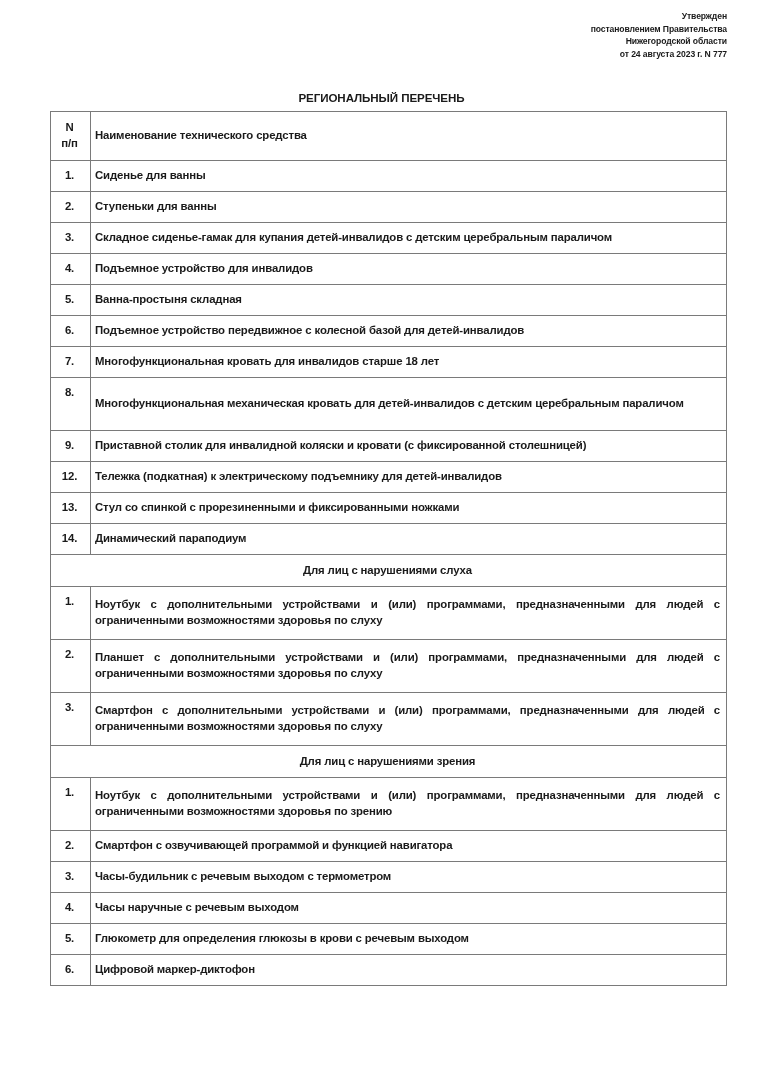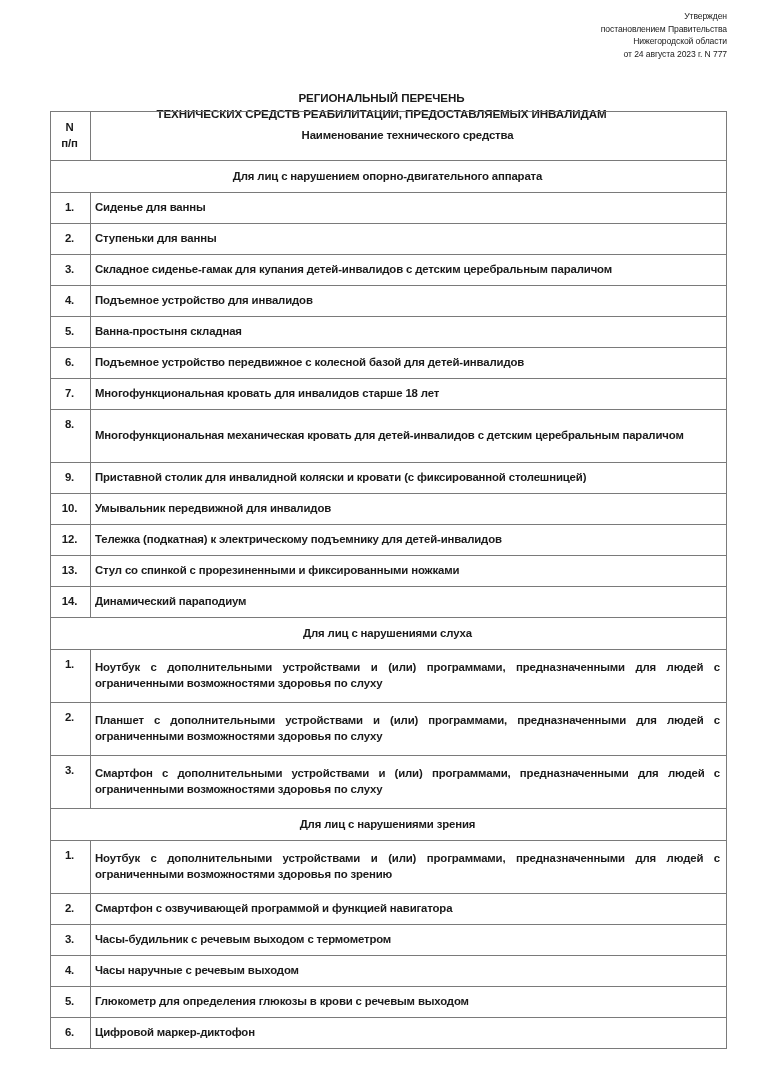--- a/index.html
+++ b/index.html
@@ -2,76 +2,72 @@
 <html><head>
 <meta charset="utf-8">
 <style>
   html, body { margin: 0; padding: 0; background: #ffffff; }
   body {
     width: 763px; height: 1080px; position: relative; overflow: hidden;
     font-family: "Liberation Sans", sans-serif; color: #1a1a1a;
   }
   .approval {
     position: absolute; right: 36px; top: 10px; text-align: right;
-    font-size: 8.6px; line-height: 12.6px; font-weight: normal; letter-spacing: -0.1px;
+    font-size: 8.6px; line-height: 12.6px; font-weight: bold; letter-spacing: -0.1px;
   }
   .title {
     position: absolute; left: 0; right: 0; top: 90px; text-align: center;
     font-size: 11.6px; line-height: 15.5px; font-weight: bold; letter-spacing: -0.1px;
   }
   table.list {
     position: absolute; left: 50px; top: 111px; width: 677px;
     border-collapse: collapse; table-layout: fixed;
   }
   table.list td {
     border: 1.3px solid #7a7a7a; font-size: 11.4px; font-weight: bold;
     vertical-align: middle; padding: 0 6px 0 4px; line-height: 15.6px; letter-spacing: -0.15px;
   }
   col.c-num { width: 40px; }
   td.num { text-align: center; padding: 0; }
   tr.head td { height: 48px; }
-  tr.head td.name-head { text-align: center; }
+  tr.head td.name-head { }
   tr.section td { height: 31px; text-align: center; }
   tr.row td { height: 30px; }
   tr.row.two td { height: 45px; }
   td.desc { text-align: justify; }
   tr.row.two td.num { vertical-align: top; padding-top: 7px; }
   tr.row.two td.desc { padding-top: 1px; padding-bottom: 1px; }
 </style>
 </head>
 <body>
 
 <div class="approval">
   <div>Утвержден</div>
   <div>постановлением Правительства</div>
   <div>Нижегородской области</div>
   <div>от 24 августа 2023 г. N 777</div>
 </div>
 
 <div class="title">
   <div>РЕГИОНАЛЬНЫЙ ПЕРЕЧЕНЬ</div>
-  <div>ТЕХНИЧЕСКИХ СРЕДСТВ РЕАБИЛИТАЦИИ, ПРЕДОСТАВЛЯЕМЫХ ИНВАЛИДАМ</div>
 </div>
 
 <table class="list">
   <colgroup>
       <col class="c-num">
       <col>
     </colgroup>
   <tbody id="tbody">
     <tr class="head">
       <td class="num">
         <div>N</div>
         <div>п/п</div>
       </td>
       <td class="name-head">Наименование технического средства</td>
     </tr>
-  <tr class="section">
-        <td colspan="2">Для лиц с нарушением опорно-двигательного аппарата</td>
-      </tr>
       <tr class="row">
         <td class="num">1.</td>
         <td class="desc">Сиденье для ванны</td>
       </tr>
       <tr class="row">
         <td class="num">2.</td>
         <td class="desc">Ступеньки для ванны</td>
       </tr>
       <tr class="row">
         <td class="num">3.</td>
@@ -93,24 +89,20 @@
         <td class="num">7.</td>
         <td class="desc">Многофункциональная кровать для инвалидов старше 18 лет</td>
       </tr>
       <tr class="row two">
         <td class="num">8.</td>
         <td class="desc">Многофункциональная механическая кровать для детей-инвалидов с детским церебральным параличом</td>
       </tr>
       <tr class="row">
         <td class="num">9.</td>
         <td class="desc">Приставной столик для инвалидной коляски и кровати (с фиксированной столешницей)</td>
-      </tr>
-      <tr class="row">
-        <td class="num">10.</td>
-        <td class="desc">Умывальник передвижной для инвалидов</td>
       </tr>
       <tr class="row">
         <td class="num">12.</td>
         <td class="desc">Тележка (подкатная) к электрическому подъемнику для детей-инвалидов</td>
       </tr>
       <tr class="row">
         <td class="num">13.</td>
         <td class="desc">Стул со спинкой с прорезиненными и фиксированными ножками</td>
       </tr>
       <tr class="row">

